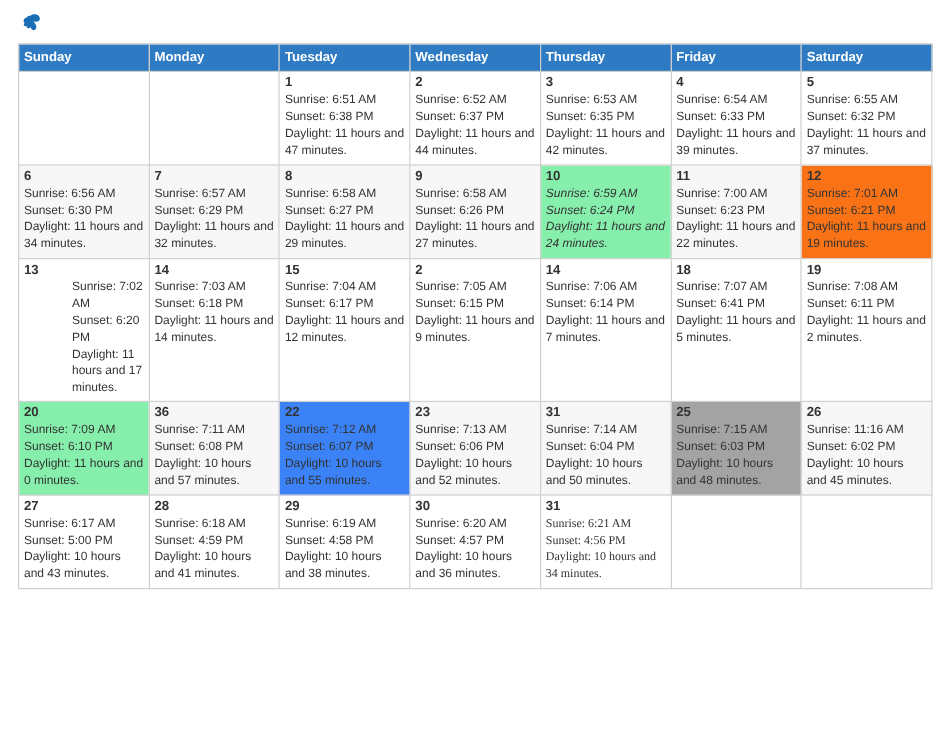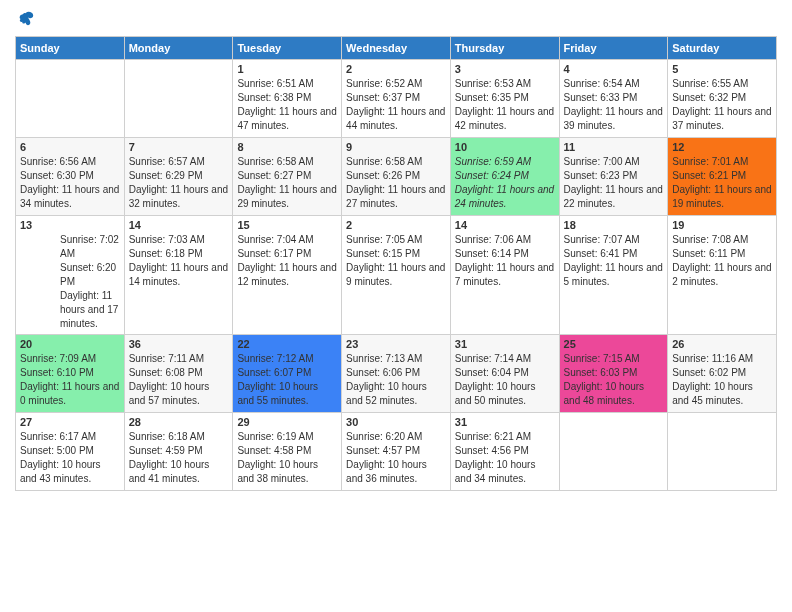--- a/index.html
+++ b/index.html
@@ -277,21 +277,21 @@
             <div class="day-info" style="white-space: pre-line;">Sunrise: 7:13 AM
 Sunset: 6:06 PM
 Daylight: 10 hours and 52 minutes.</div>
           </td>
           <td style="background: rgb(247, 247, 247);">
             <span class="day-num">31</span>
             <div class="day-info" style="white-space: pre-line;">Sunrise: 7:14 AM
 Sunset: 6:04 PM
 Daylight: 10 hours and 50 minutes.</div>
           </td>
-          <td style="background: #ec4899;">
+          <td style="background: #a3a3a3;">
             <span class="day-num">25</span>
             <div class="day-info" style="white-space: pre-line;">Sunrise: 7:15 AM
 Sunset: 6:03 PM
 Daylight: 10 hours and 48 minutes.</div>
           </td>
           <td style="background: rgb(247, 247, 247);">
             <span class="day-num">26</span>
             <div class="day-info" style="white-space: pre-line;">Sunrise: 11:16 AM
 Sunset: 6:02 PM
 Daylight: 10 hours and 45 minutes.</div>
@@ -317,21 +317,21 @@
 Daylight: 10 hours and 38 minutes.</div>
           </td>
           <td>
             <span class="day-num">30</span>
             <div class="day-info" style="white-space: pre-line;">Sunrise: 6:20 AM
 Sunset: 4:57 PM
 Daylight: 10 hours and 36 minutes.</div>
           </td>
           <td>
             <span class="day-num">31</span>
-            <div class="day-info" style="white-space: pre-line;">Sunrise: 6:21 AM
+            <div class="day-info" style="white-space: pre-line; font-family: Liberation Serif, serif;">Sunrise: 6:21 AM
 Sunset: 4:56 PM
 Daylight: 10 hours and 34 minutes.</div>
           </td>
           <td class="empty-cell"></td>
           <td class="empty-cell"></td>
         </tr>
       </tbody>
   </table>
 </div>
 

